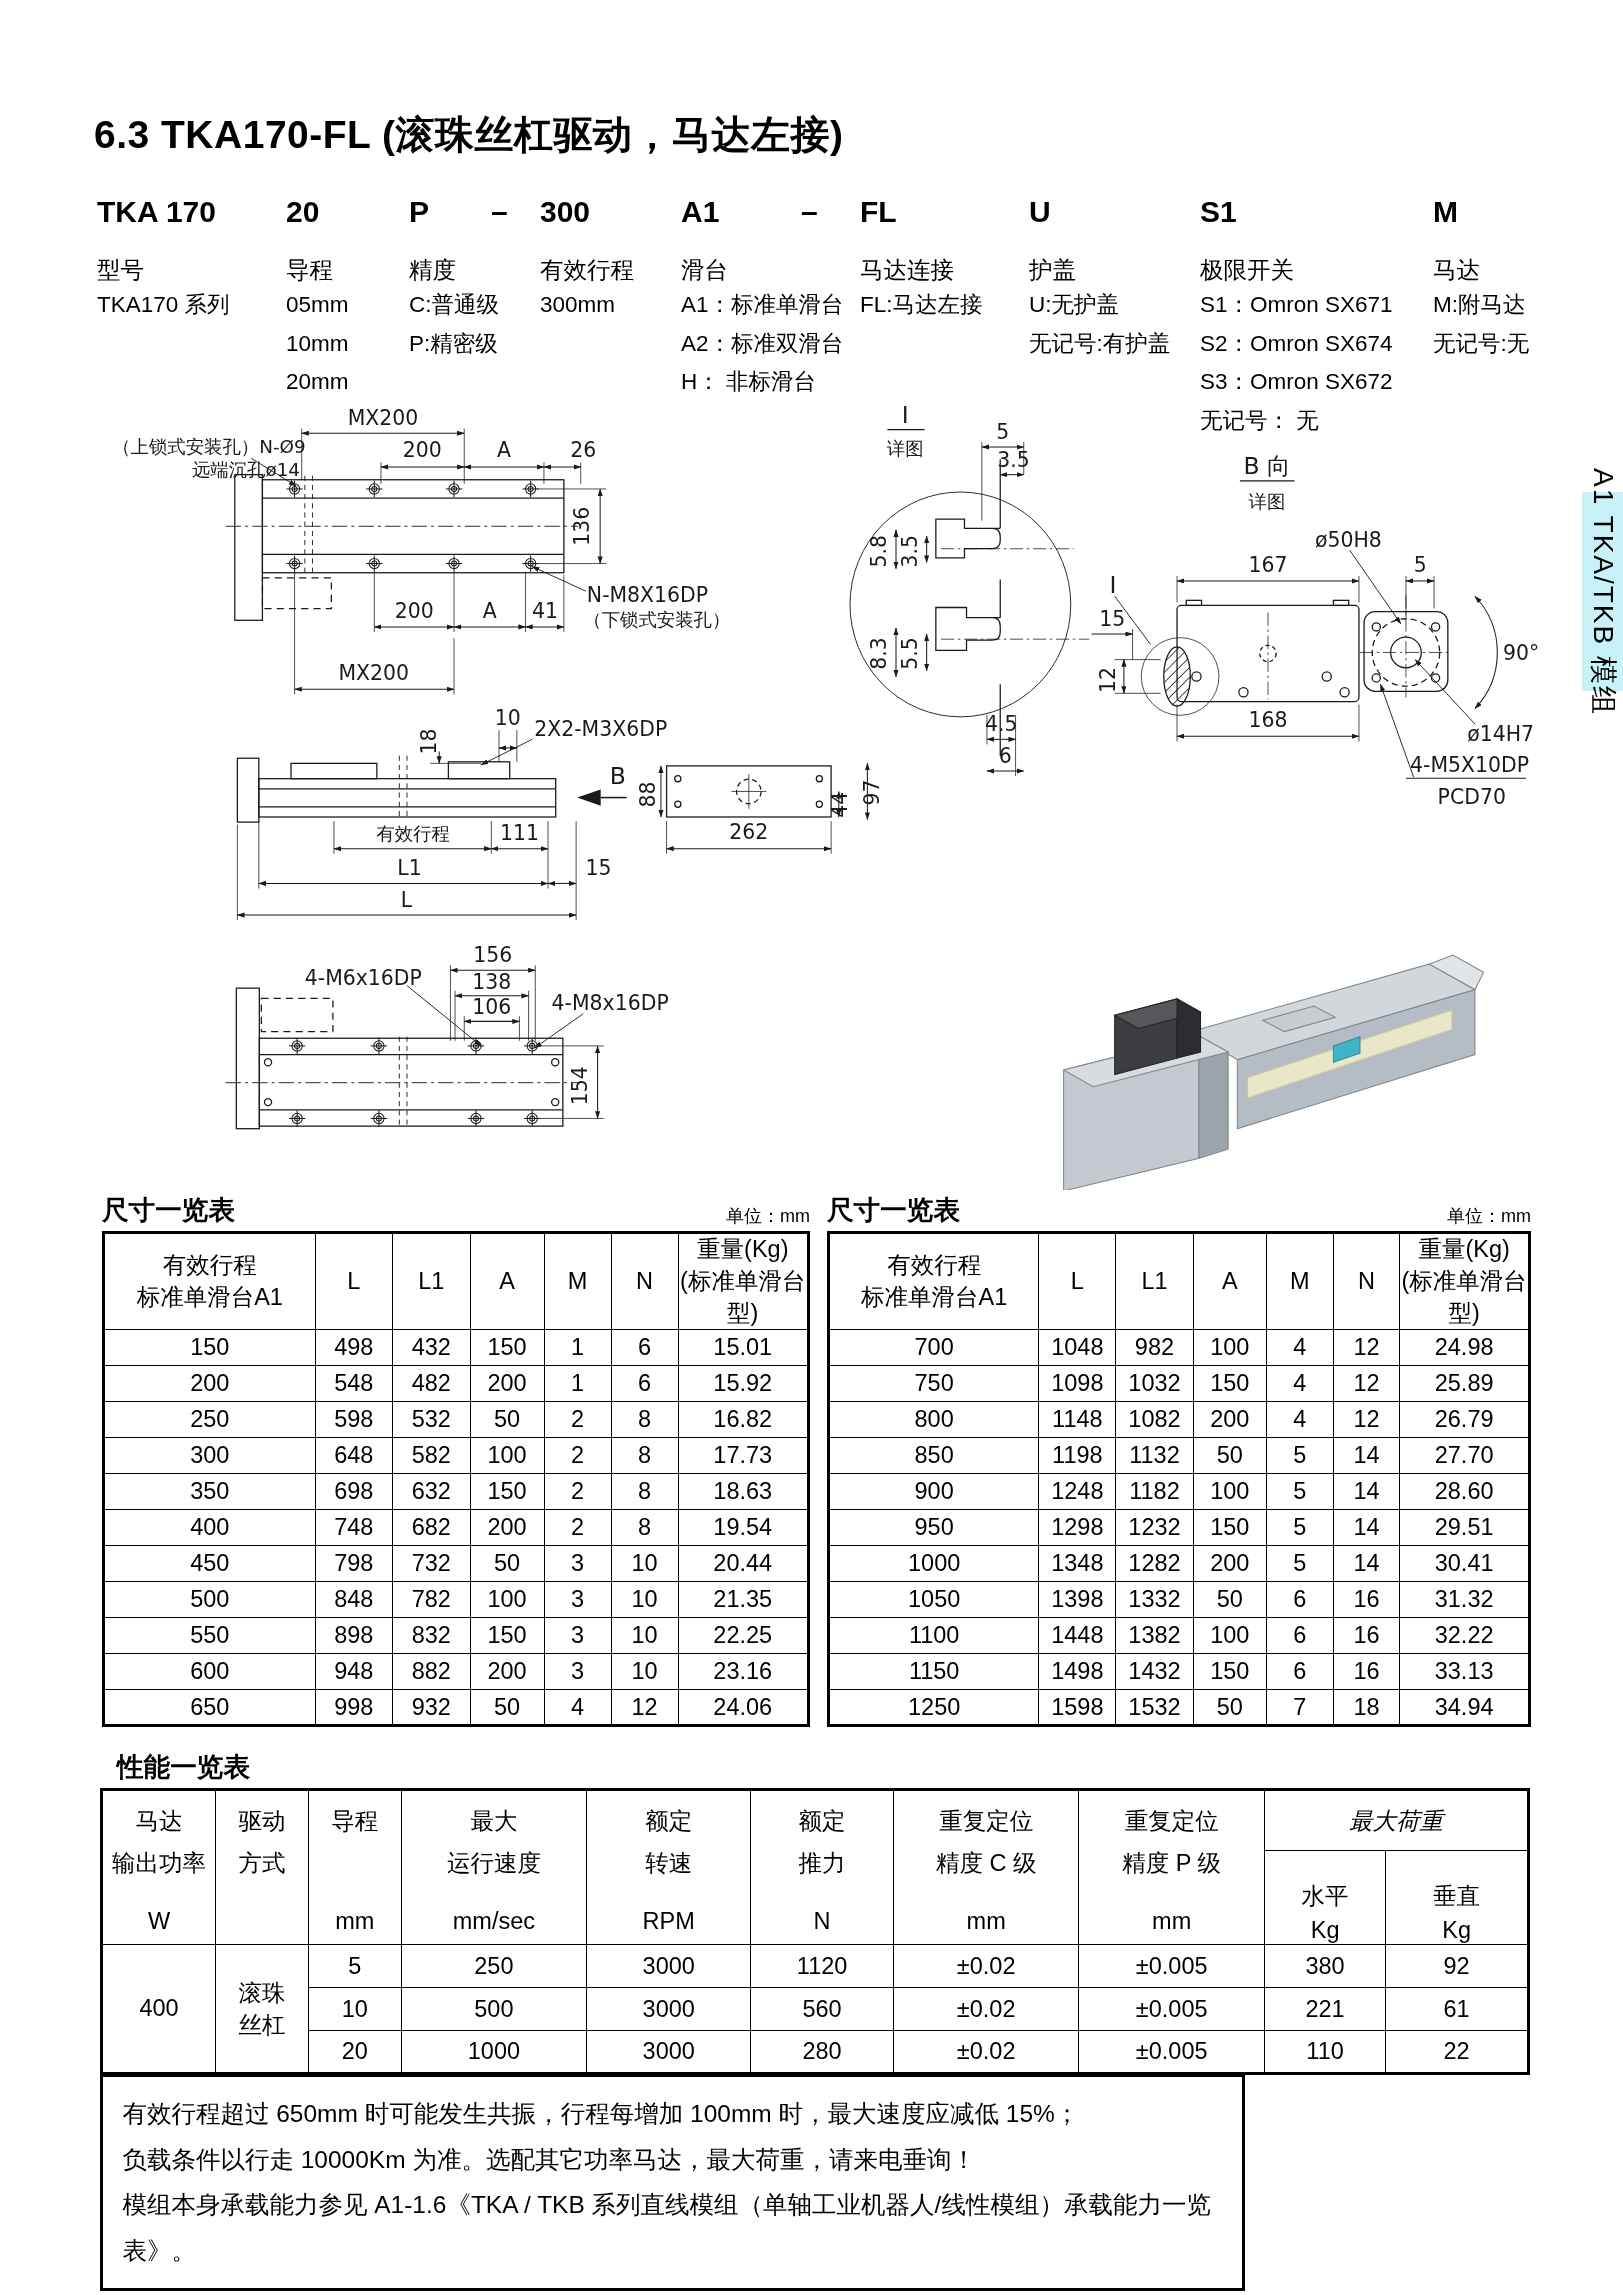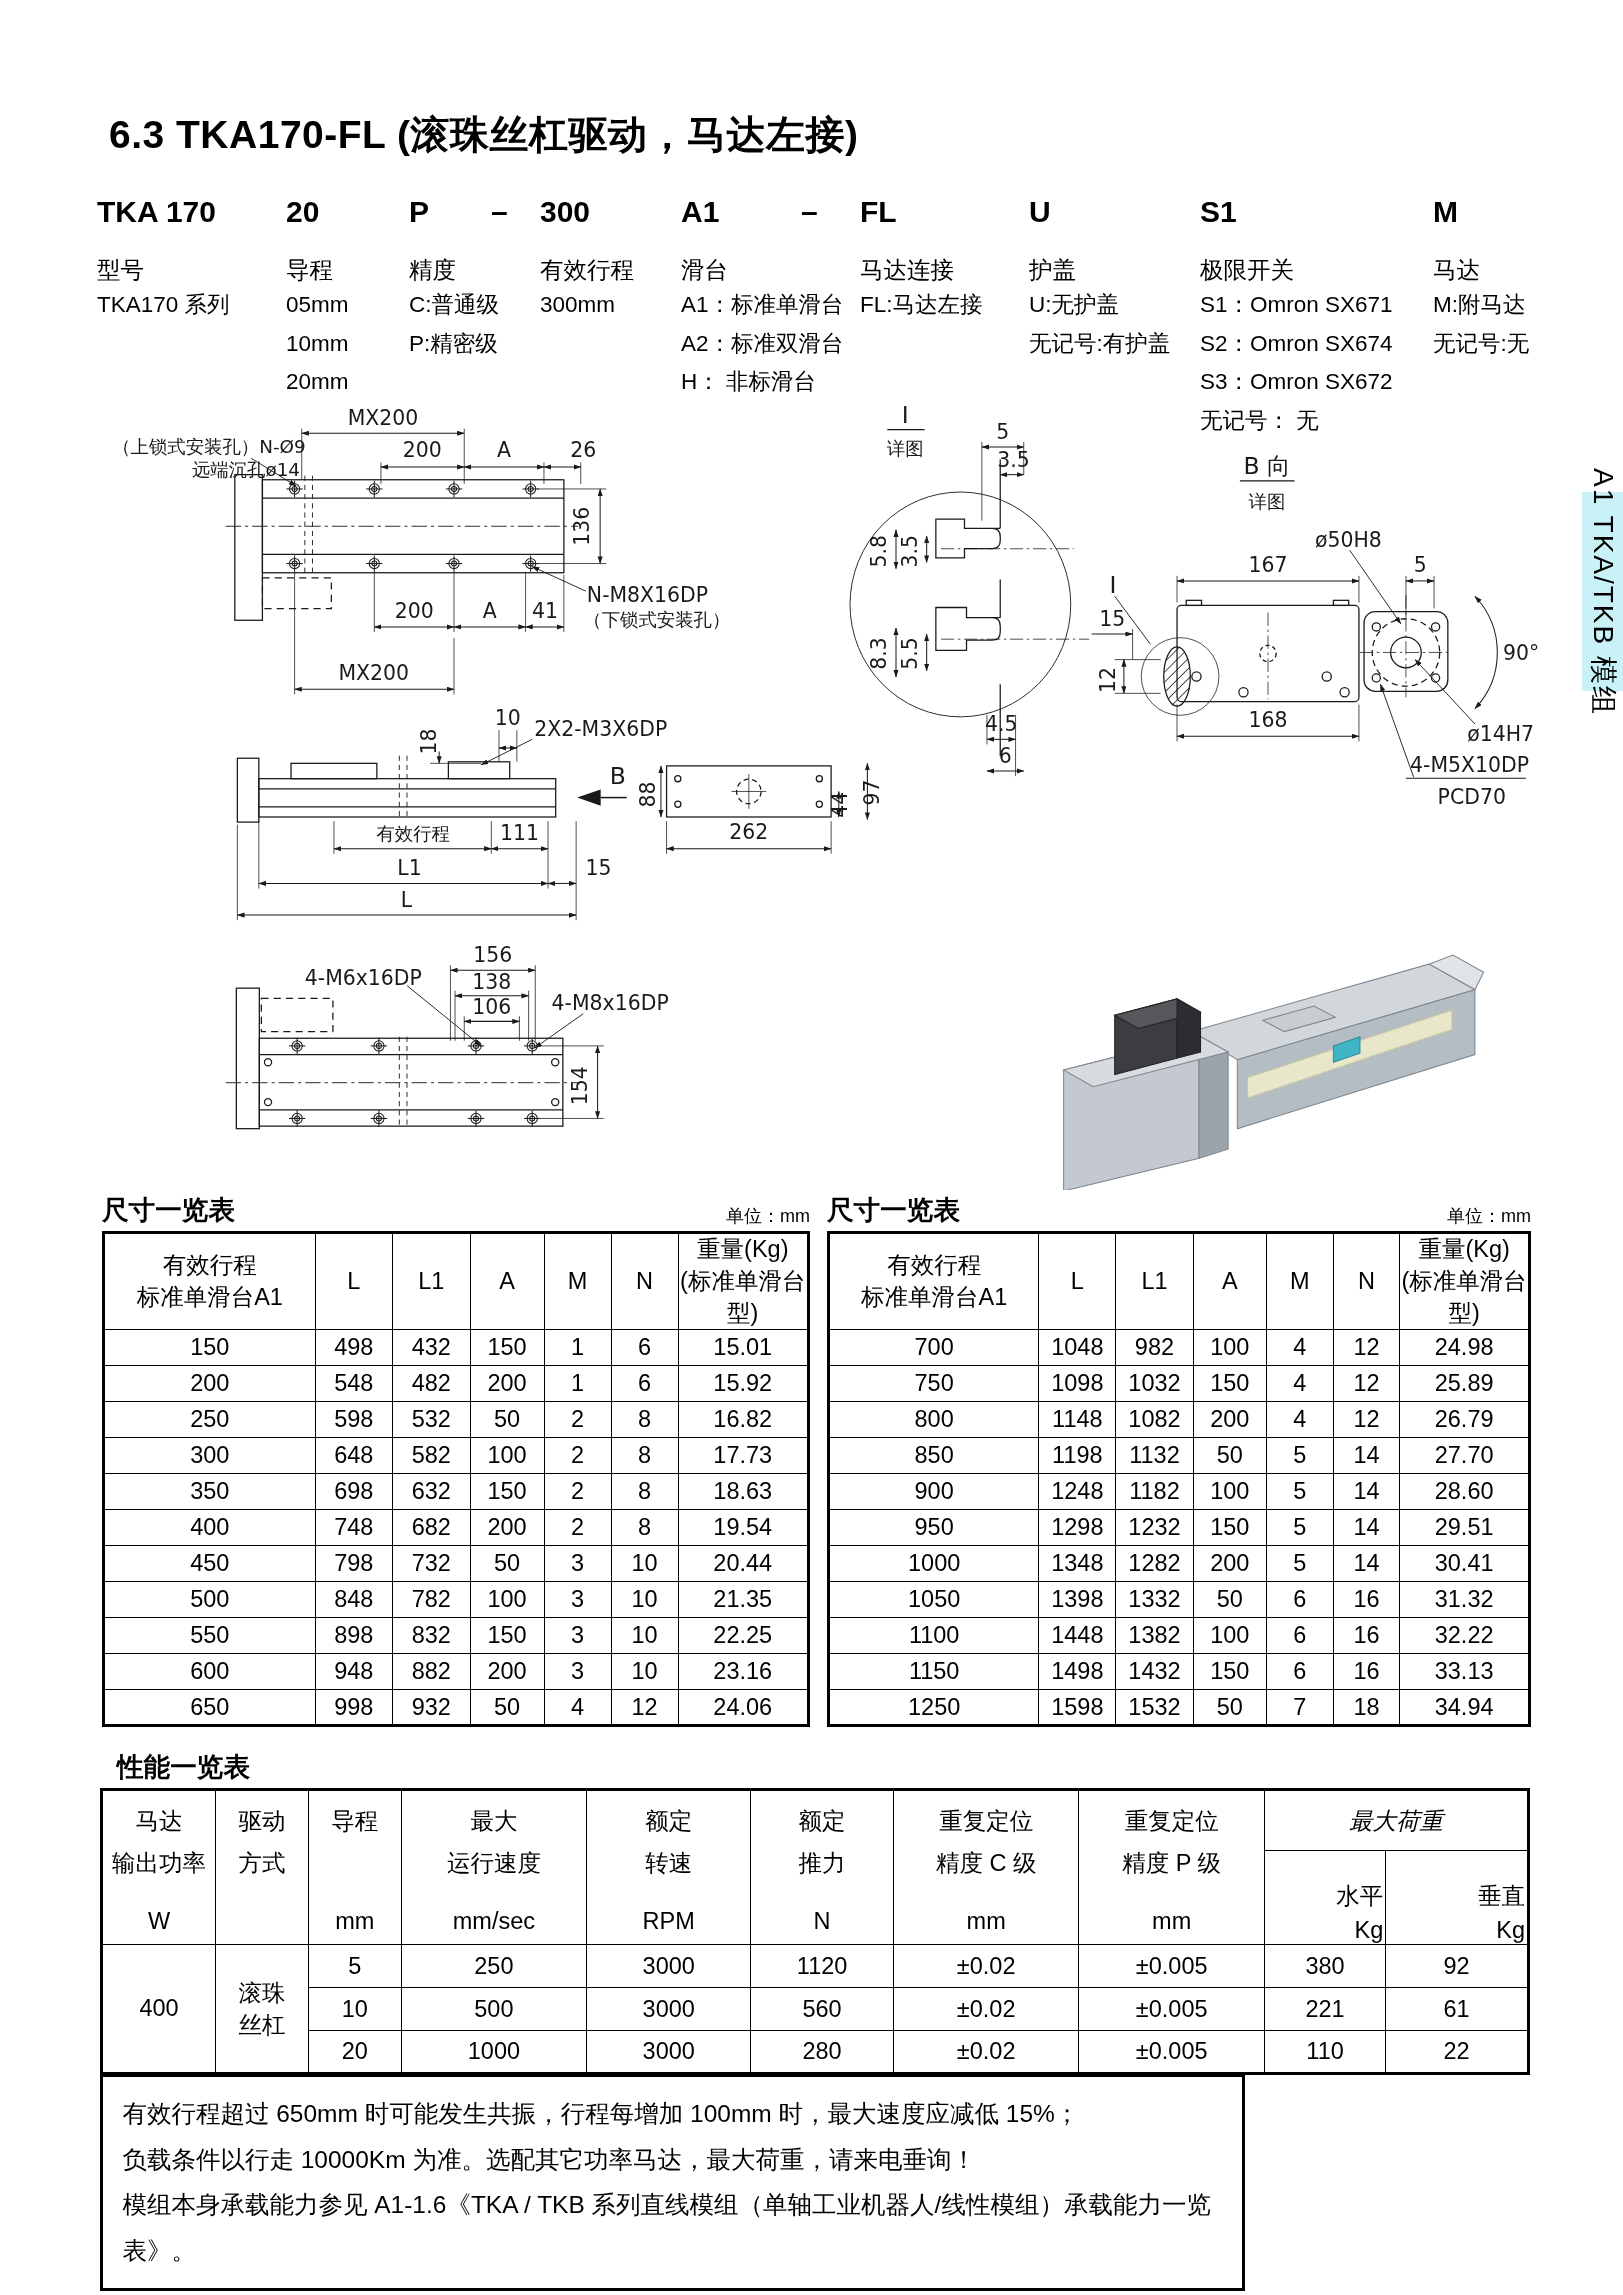--- a/index.html
+++ b/index.html
@@ -1,19 +1,19 @@
 <!DOCTYPE html>
 <html style="font-size:8.2px"><head>
 <meta charset="utf-8">
 <style>
   * { margin:0; padding:0; box-sizing:border-box; }
   html,body { width:1624px; height:2295px; background:#ffffff; color:#000;
     font-family:"Liberation Sans","DejaVu Sans",sans-serif; }
   .abs { position:absolute; }
-  .page-title { left:109px; top:108px; font-size:39px; font-weight:bold; letter-spacing:0.5px; }
+  .page-title { left:94px; top:108px; font-size:39px; font-weight:bold; letter-spacing:0.5px; }
   
   .model-code { left:97px; top:195px; width:1483px; display:flex; }
   .mc-col { flex:0 0 auto; }
   .mc-code { font-size:30px; font-weight:bold; min-height:38px; }
   .mc-label { font-size:23.5px; margin-top:21px; min-height:31px; }
   .mc-desc { font-size:22.5px; line-height:1.72; white-space:nowrap; }
   
   svg.drawings { left:72px; top:398px; }
   svg.drawings text { font-family:"DejaVu Sans","Liberation Sans",sans-serif; fill:#1a1a1a; font-size:40px; }
   svg.drawings .cn { font-size:36px; }
@@ -33,21 +33,21 @@
   .dim-table { width:100%; }
   .dim-table thead th { height:71px; line-height:1.35; }
   .dim-table td { height:36px; }
   
   .perf-title { left:117px; top:1749px; font-size:26.6px; font-weight:bold; }
   .perf-wrap { left:100px; top:1788px; width:1430px; }
   .perf-table { width:100%; }
   .perf-table th { padding:5.1px 2px; }
   .perf-table .hcell { display:flex; flex-direction:column; justify-content:space-between; height:143px; padding:4.1px 0; }
   .perf-table .h-label { white-space:pre-line; line-height:1.8; }
-  .perf-table .h-sub { height:53px;align-items:flex-end; }
+  .perf-table .h-sub { height:53px; }
   .perf-table td { height:43px; }
   .perf-table .maxload-th { height:61px;font-style:italic; }
   
   .notes { left:100px; top:2075px; width:1145px; border:3.1px solid #000; border-top:2px solid #000; padding:14.3px 19.4px; }
   .notes div { font-size:24.5px; line-height:1.86; }
 </style>
 </head>
 <body>
 
 <div class="abs page-title">6.3 TKA170-FL (滚珠丝杠驱动，马达左接)</div>

